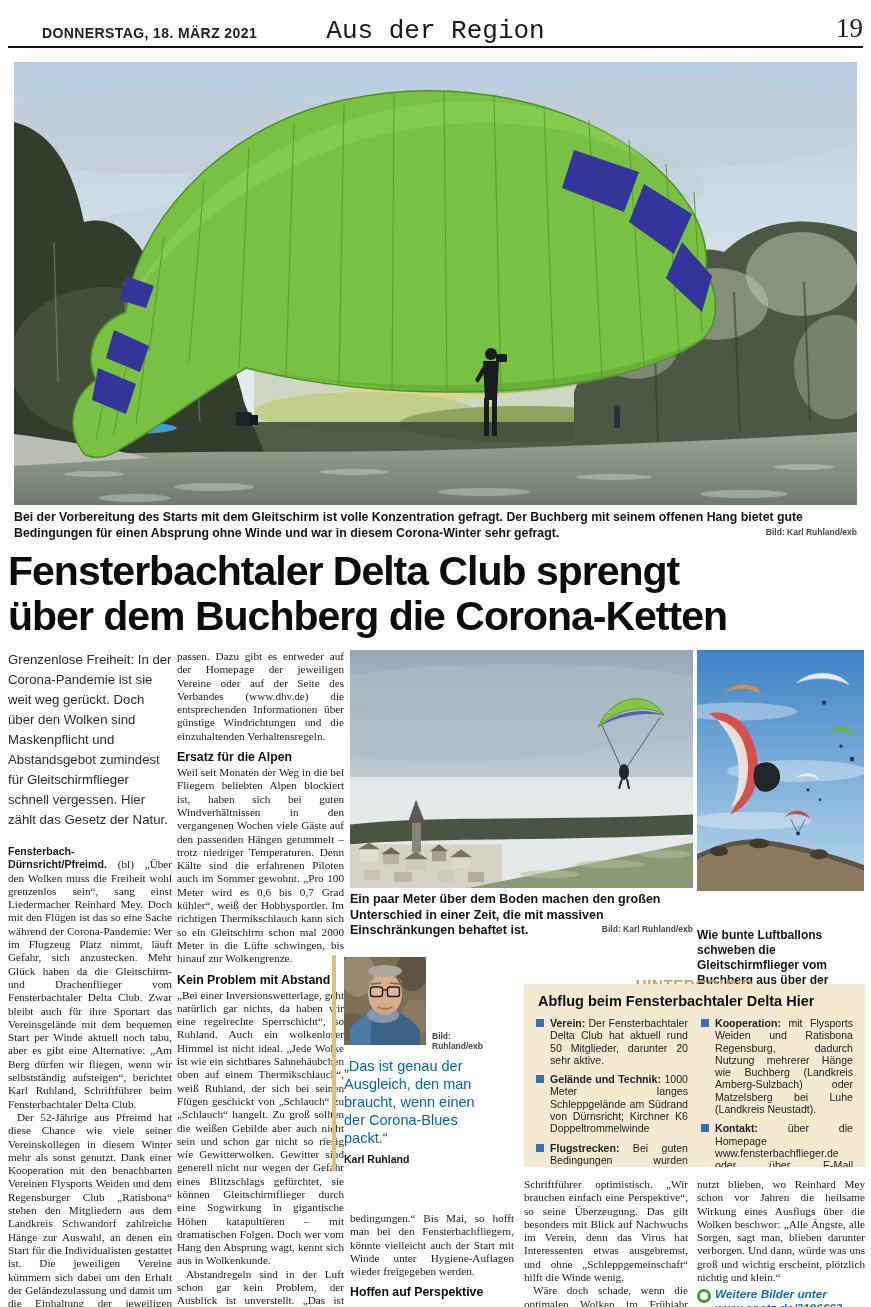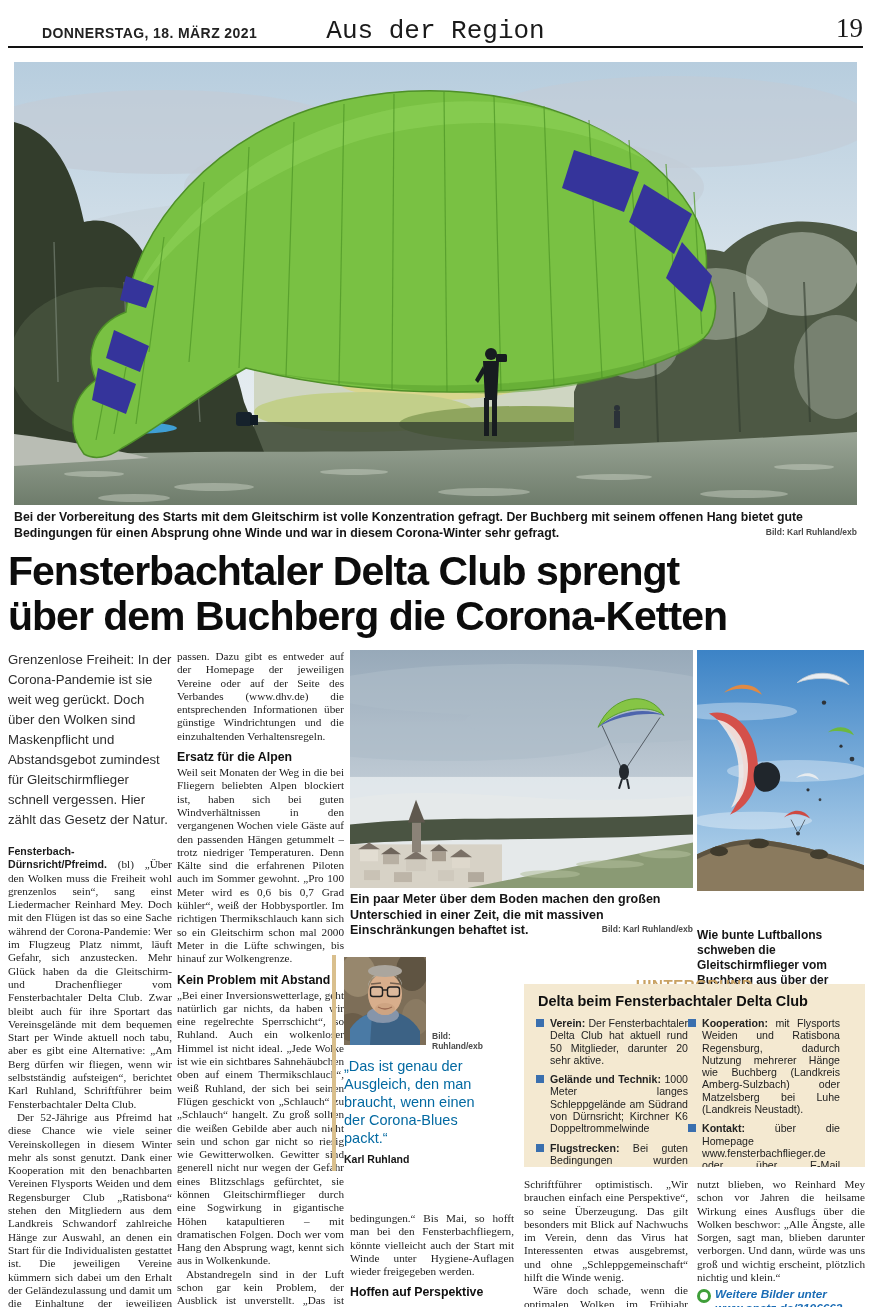--- a/index.html
+++ b/index.html
@@ -60,21 +60,21 @@
   .qb-quote{position:absolute;left:12px;top:102px;width:150px;margin:0;
             font-size:14.5px;line-height:18px;color:#0369a1;}
   .qb-author{position:absolute;left:12px;top:198px;font-size:10.5px;font-weight:bold;color:#151515;}
 
   
   .hg-label{position:absolute;left:524px;top:960px;width:341px;text-align:center;
             font-size:15px;font-weight:bold;letter-spacing:.6px;color:#c9a263;margin-top:16px;}
   .hg-box{position:absolute;left:524px;top:984px;width:341px;height:183px;
           background:#f4e9d1;box-sizing:border-box;padding:9px 12px;overflow:hidden;}
   .hg-title{margin:0 0 8px 2px;font-size:14.5px;font-weight:bold;color:#101010;}
-  .hg-cols{display:flex;}
+  .hg-cols{display:flex;gap:13px;}
   .hg-col{width:152px;font-size:10.6px;line-height:12.3px;text-align:justify;color:#222;}
   .hg-item{position:relative;padding-left:14px;margin-bottom:7px;}
   .hg-item .bullet{position:absolute;left:0;top:2px;width:8px;height:8px;background:#3a6fae;}
 
   
   .more-link{display:flex;gap:4px;margin-top:3px;font-family:"Liberation Sans",sans-serif;cursor:pointer;}
   .onetz-icon{flex:0 0 auto;width:8px;height:8px;border:3.5px solid #3f9e39;border-radius:50%;margin-top:2px;background:#fff;}
   .more-link .ml-text{font-size:11.8px;line-height:14px;font-weight:bold;font-style:italic;color:#1a6cb5;text-align:left;}
 </style>
 </head>
@@ -353,21 +353,21 @@
         <path d="M34,50 Q41,54 48,50" stroke="#9c6b52" stroke-width="1.3" fill="none"></path>
       </svg>
     </div>
     <span class="qb-credit">Bild: Ruhland/exb</span>
     <blockquote class="qb-quote">„Das ist genau der Ausgleich, den man braucht, wenn einen der Corona-Blues packt.“</blockquote>
     <span class="qb-author">Karl Ruhland</span>
   </div>
 
   <div class="hg-label">HINTERGRUND</div>
   <div class="hg-box">
-    <h3 class="hg-title">Delta beim Fensterbachtaler Delta Club</h3>
+    <h3 class="hg-title">Abflug beim Fensterbachtaler Delta Hier</h3>
     <div class="hg-cols">
       <div class="hg-col">
           <div class="hg-item"><span class="bullet"></span><b>Verein: </b>Der Fensterbachtaler Delta Club hat aktuell rund 50 Mitglieder, darunter 20 sehr aktive.</div>
           <div class="hg-item"><span class="bullet"></span><b>Gelände und Technik: </b>1000 Meter langes Schleppgelände am Südrand von Dürnsricht; Kirchner K6 Doppeltrommelwinde</div>
           <div class="hg-item"><span class="bullet"></span><b>Flugstrecken: </b>Bei guten Bedingungen wurden Strecken bis nach Tschechien zum KKW Temelin, Bamberg, Würzburg, Schweinfurt, Schwäbisch Hall, Landshut, Passau oder Linz erflogen.</div>
         </div>
       <div class="hg-col">
           <div class="hg-item"><span class="bullet"></span><b>Kooperation: </b>mit Flysports Weiden und Ratisbona Regensburg, dadurch Nutzung mehrerer Hänge wie Buchberg (Landkreis Amberg-Sulzbach) oder Matzelsberg bei Luhe (Landkreis Neustadt).</div>
           <div class="hg-item"><span class="bullet"></span><b>Kontakt: </b>über die Homepage www.fensterbachflieger.de oder über E-Mail info@fensterbachflieger.de. Je nach coronabedingten Einschränkungen Gastpiloten auf dem Schleppgelände willkommen und Tandemflüge möglich. (bl)</div>
         </div>

